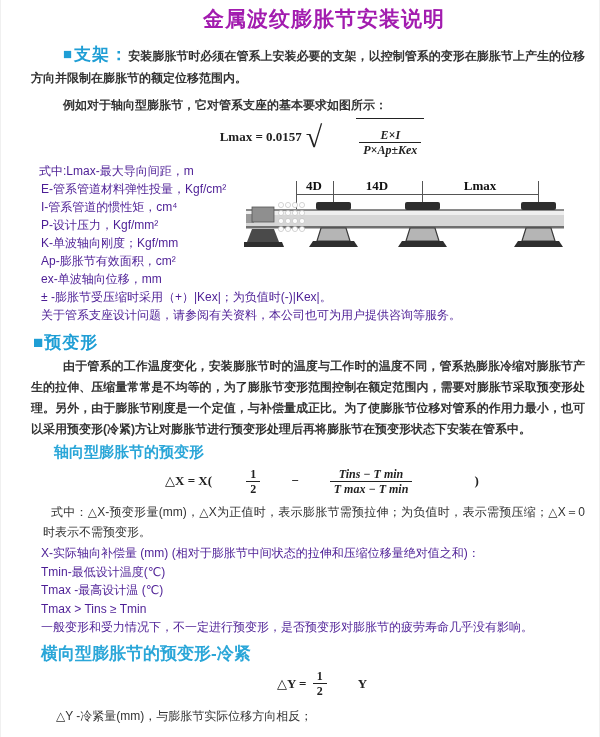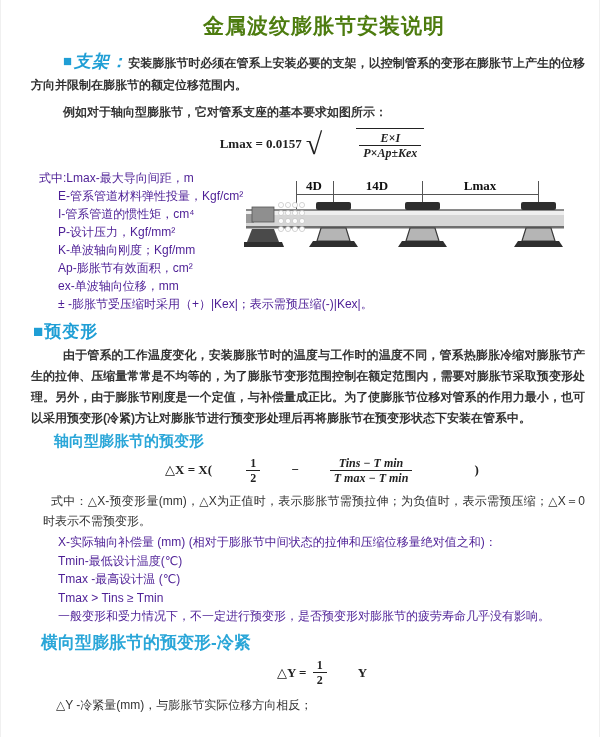--- a/index.html
+++ b/index.html
@@ -8,46 +8,45 @@
     width:600px;height:737px;
     background:#fff;
     overflow:hidden;
     font-family:"Liberation Sans","DejaVu Sans",sans-serif;
     color:#2b2b2b;
     box-sizing:border-box;
     border-left:1px solid #f0f0f0;
     border-right:1px solid #f0f0f0;
   }
   .title{
-    padding-top:12px;
+    padding-top:5px;
     text-align:center;
     font-size:21px;
     font-weight:bold;
-    color:#4d7c0f;
+    color:#a21caf;
     letter-spacing:1px;
     margin-left:48px;
   }
   .content{padding:0 14px 0 30px;}
   .para{
     margin:10px 0 0 0;
     font-size:12px;
     line-height:22px;
     text-align:justify;
     text-indent:32px;
     font-weight:600;
     color:#333;
   }
   .para.normal{font-weight:600;}
   .sec-head{
     color:#1f9ed5;
     font-weight:bold;
     font-size:17px;
     letter-spacing:1px;
     text-indent:0;
-    font-style:italic;
   }
   .sec-head .bullet{font-size:15px;vertical-align:1px;margin-right:1px;}
   .block-head{
     margin:8px 0 0 2px;
     color:#1f9ed5;
     font-weight:bold;
     font-size:17px;
     line-height:22px;
     letter-spacing:1px;
   }
@@ -72,24 +71,24 @@
   .frac{
     display:inline-flex;flex-direction:column;align-items:center;
     font-style:italic;font-size:12px;line-height:14px;
     margin:0 3px;
   }
   .frac .den{border-top:1px solid #222;}
   .frac .num,.frac .den{padding:0 4px;white-space:pre;}
   .frac.plain{font-style:normal;}
   .sqrt{display:inline-flex;align-items:center;margin-left:4px;}
   .sqrt .rad{font-size:30px;font-weight:400;line-height:28px;margin-right:-2px;}
-  .sqrt .radicand{border-top:1px solid #222;padding-top:1px;margin-left:36px;}
+  .sqrt .radicand{border-top:1px solid #222;padding-top:8px;margin-left:36px;}
   
   .defs{margin-top:8px;font-size:12px;color:#4c1d95;}
-  .defs .def-line{line-height:18px;margin-left:27px;white-space:nowrap;}
+  .defs .def-line{line-height:18px;margin-left:10px;white-space:nowrap;}
   .defs .def-line.lead{margin-left:8px;}
   .defs2 .def-line{line-height:18.5px;}
   .wrap-para{
     margin:4px 0 0 12px;font-size:12px;line-height:20px;
     text-align:justify;text-indent:8px;color:#333;font-weight:500;
   }
   .note-line{
     margin:8px 0 0 25px;font-size:12px;line-height:18px;color:#333;
   }
   
@@ -125,21 +124,22 @@
     </div>
 
     <div class="defs">
       <div class="def-line lead">式中:Lmax-最大导向间距，m</div>
       <div class="def-line">E-管系管道材料弹性投量，Kgf/cm²</div>
       <div class="def-line">I-管系管道的惯性矩，cm⁴</div>
       <div class="def-line">P-设计压力，Kgf/mm²</div>
       <div class="def-line">K-单波轴向刚度；Kgf/mm</div>
       <div class="def-line">Ap-膨胀节有效面积，cm²</div>
       <div class="def-line">ex-单波轴向位移，mm</div>
-      <div class="def-line">± -膨胀节受压缩时采用（+）|Kex|；表示需预压缩(-)|Kex|。</div>
+      <div class="def-line">± -膨胀节受压缩时采用（+）|Kex|；为负值时(-)|Kex|。</div>
+      <div class="def-line">关于管系支座设计问题，请参阅有关资料，本公司也可为用户提供咨询等服务。</div>
     </div>
 
     <div class="block-head"><span>■</span><span>预变形</span></div>
 
     <p class="para normal" style="margin-top:2px;line-height:21px;">由于管系的工作温度变化，安装膨胀节时的温度与工作时的温度不同，管系热膨胀冷缩对膨胀节产生的拉伸、压缩量常常是不均等的，为了膨胀节变形范围控制在额定范围内，需要对膨胀节采取预变形处理。另外，由于膨胀节刚度是一个定值，与补偿量成正比。为了使膨胀节位移对管系的作用力最小，也可以采用预变形(冷紧)方让对膨胀节进行预变形处理后再将膨胀节在预变形状态下安装在管系中。</p>
 
     <div class="sub-head axial">轴向型膨胀节的预变形</div>
 
     <div class="formula f2">
       <span class="lhs">△X = X( </span>

